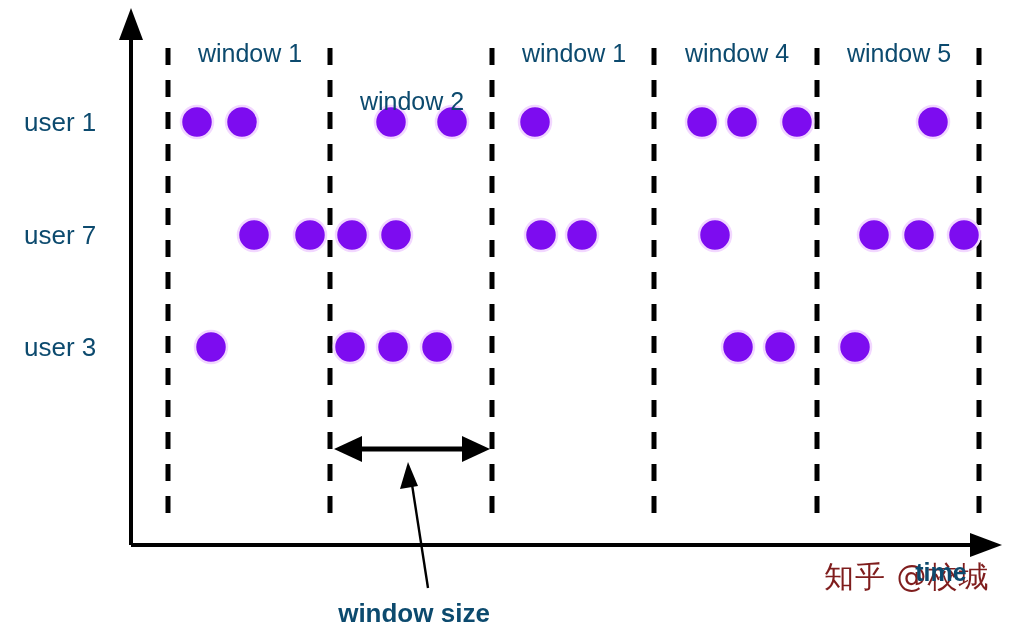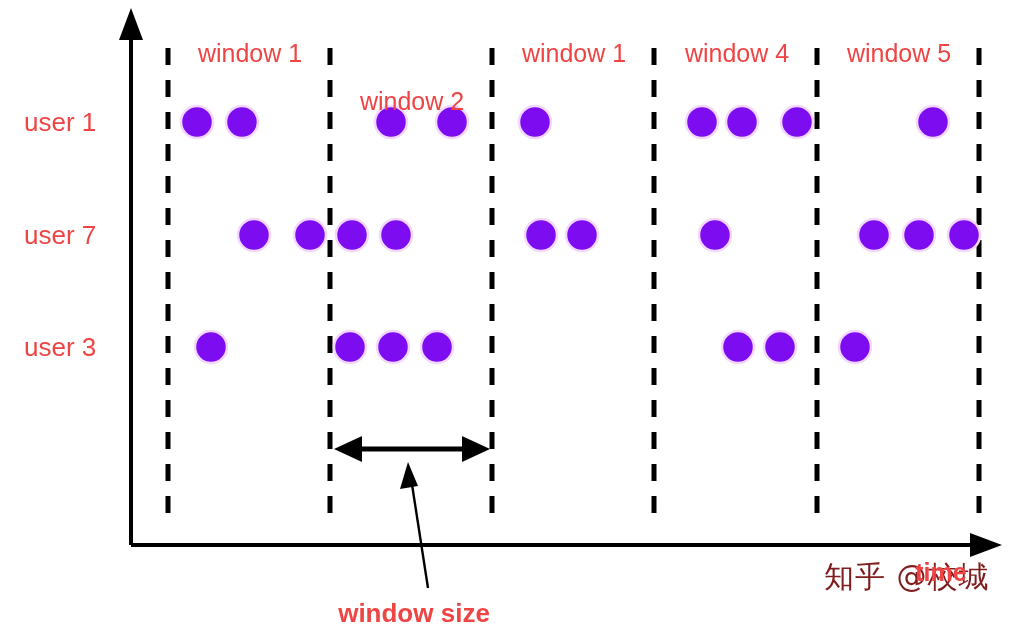--- a/index.html
+++ b/index.html
@@ -32,21 +32,21 @@
     fill: none;
   }
   .size-arrow-line { stroke: #000000; stroke-width: 5; fill: none; }
   .size-arrow-head { fill: #000000; }
   .pointer-line { stroke: #000000; stroke-width: 2.4; fill: none; }
   .pointer-head { fill: #000000; }
   .event-dot { fill: #7d0cf0; stroke: #f2d7ff; stroke-width: 2.5; }
 
   .txt {
     position: absolute;
-    color: #ef4444;
+    color: #0c4a6e;
     white-space: nowrap;
     line-height: 1;
   }
   .user-label {
     font-size: 26px;
     transform: translateY(-50%);
     margin-left: 16px;
   }
   .window-label {
     font-size: 25px;

